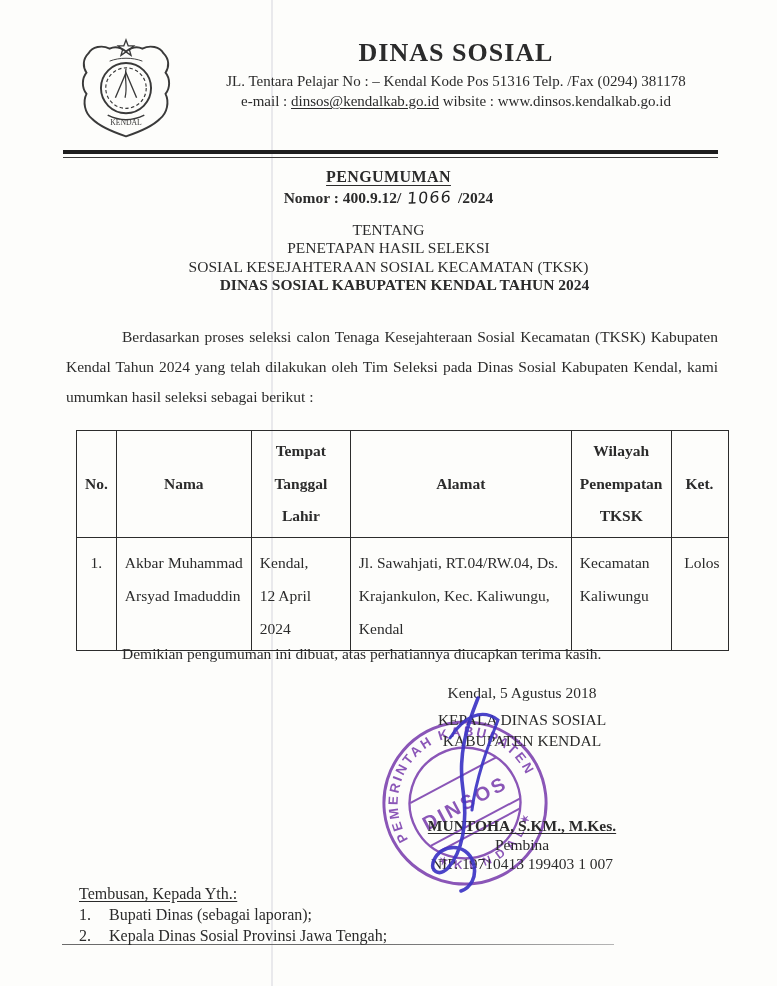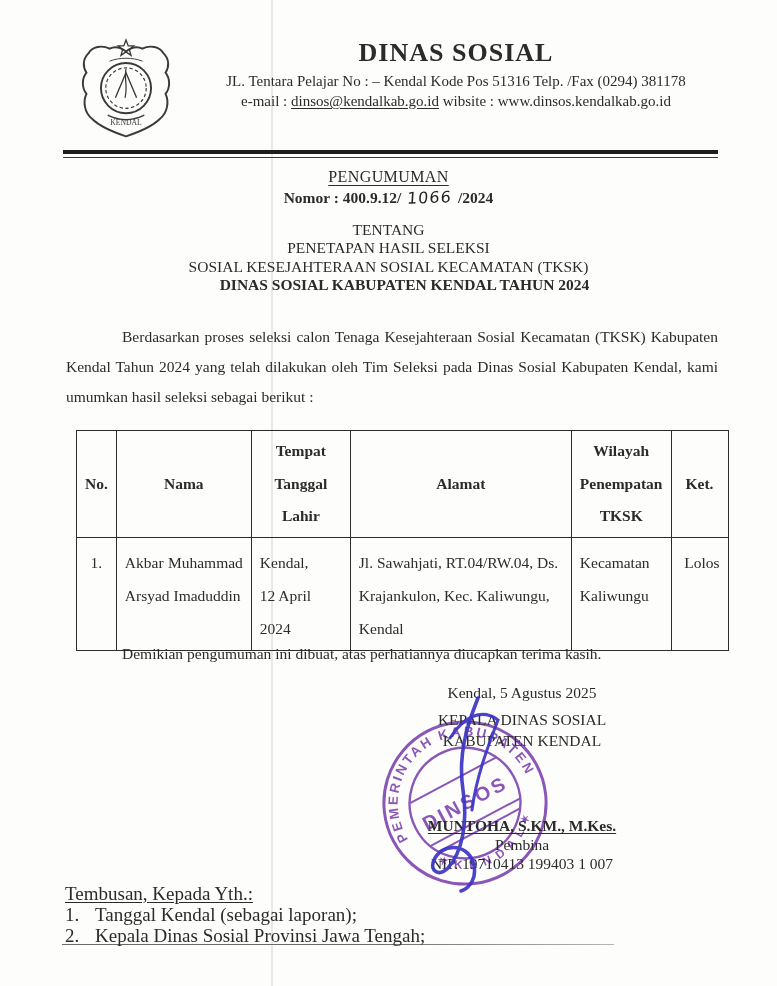--- a/index.html
+++ b/index.html
@@ -24,21 +24,21 @@
   .lh-org2{font-size:26px;font-weight:bold;letter-spacing:1px;margin-top:2px;}
   .lh-addr{font-size:15px;margin-top:6px;}
   .lh-mail{font-size:15px;margin-top:3px;}
   .lh-mail .mail{text-decoration:underline;text-underline-offset:2px;}
   .divider{
     position:absolute;left:63px;top:150px;width:655px;height:3px;
     border-top:4px solid #1e1e1e;border-bottom:1px solid #3a3a3a;
   }
   
   .titleblock{position:absolute;left:0;top:168px;width:777px;text-align:center;}
-  .t-heading{font-size:16px;font-weight:normal;text-decoration:underline;text-underline-offset:3px;letter-spacing:.4px;}
+  .t-heading{font-size:16px;font-weight:bold;text-decoration:underline;text-underline-offset:3px;letter-spacing:.4px;}
   .t-number{font-size:15.5px;font-weight:bold;margin-top:2px;}
   .hand{
     font-family:"DejaVu Sans",sans-serif;
     font-weight:400;font-size:16px;letter-spacing:1px;
     display:inline-block;transform:rotate(-2deg) skewX(-6deg);
     padding:0 6px;color:#222;
   }
   .tentang{margin-top:14px;font-size:15.5px;line-height:1.18;}
   .tentang .bold{font-weight:bold;padding-left:32px;}
   
@@ -71,21 +71,21 @@
   .sig-date{margin-bottom:7px;}
   .sig-line{line-height:21px;}
   .sig-gap{height:66px;}
   .sig-name{font-weight:bold;text-decoration:underline;text-underline-offset:2px;}
   .sig-rank{line-height:19px;}
   .sig-nip{line-height:19px;}
   .stamp{position:absolute;left:376px;top:714px;width:178px;height:178px;z-index:2;
          transform:rotate(-28deg);opacity:.88;}
   .scribble{position:absolute;left:408px;top:694px;width:110px;height:200px;z-index:4;opacity:.92;}
   
-  .tembusan{position:absolute;left:65px;top:883px;font-size:19px;z-index:1;}
+  .tembusan{position:absolute;left:79px;top:883px;font-size:16px;z-index:1;}
   .tem-head{text-decoration:underline;text-underline-offset:2px;line-height:21px;}
   .tem-item{line-height:21px;}
   .tem-item .num{display:inline-block;width:30px;}
   .footer-rule{
     position:absolute;left:62px;top:944px;width:552px;height:1px;
     background:linear-gradient(to right,#6b6b6b 0%,#6b6b6b 55%,#b5b5b5 100%);
   }
 </style>
 </head>
 <body>
@@ -153,21 +153,21 @@
       <td class="c-alamat">Jl. Sawahjati, RT.04/RW.04, Ds. Krajankulon, Kec. Kaliwungu, Kendal</td>
       <td class="c-wil">Kecamatan Kaliwungu</td>
       <td class="c-ket" style="vertical-align:top;">Lolos</td>
     </tr>
   </tbody>
     </table>
 
   <div class="closing">Demikian pengumuman ini dibuat, atas perhatiannya diucapkan terima kasih.</div>
 
   <div class="sigblock">
-    <div class="sig-date">Kendal, 5 Agustus 2025</div>
+    <div class="sig-date">Kendal, 5 Agustus 2018</div>
     <div class="sig-line">KEPALA DINAS SOSIAL</div>
     <div class="sig-line">KABUPATEN KENDAL</div>
     <div class="sig-gap"></div>
     <div class="sig-name">MUNTOHA, S.KM., M.Kes.</div>
     <div class="sig-rank">Pembina</div>
     <div class="sig-nip">NIP. 19710413 199403 1 007</div>
   </div>
 
   <svg class="stamp" viewBox="0 0 180 180">
     <g stroke="#7b3fae" fill="none">
@@ -192,18 +192,18 @@
 
   <svg class="scribble" viewBox="0 0 110 200">
     <g stroke="#3c35c5" fill="none" stroke-linecap="round">
       <path stroke-width="3.6" d="M 70,4 C 58,34 50,62 55,96 C 60,130 54,158 40,174 C 31,183 21,177 26,166 C 33,150 58,148 65,168 C 70,183 62,194 53,197"></path>
       <path stroke-width="3" d="M 42,44 C 56,22 74,14 90,26 C 80,52 68,84 64,116"></path>
     </g>
   </svg>
 
   <div class="tembusan">
     <div class="tem-head">Tembusan, Kepada Yth.:</div>
-    <div class="tem-item"><span class="num">1.</span><span>Tanggal Kendal (sebagai laporan);</span></div>
+    <div class="tem-item"><span class="num">1.</span><span>Bupati Dinas (sebagai laporan);</span></div>
     <div class="tem-item"><span class="num">2.</span><span>Kepala Dinas Sosial Provinsi Jawa Tengah;</span></div>
   </div>
 
   <div class="footer-rule"></div>
 </div>
 
 </body></html>

